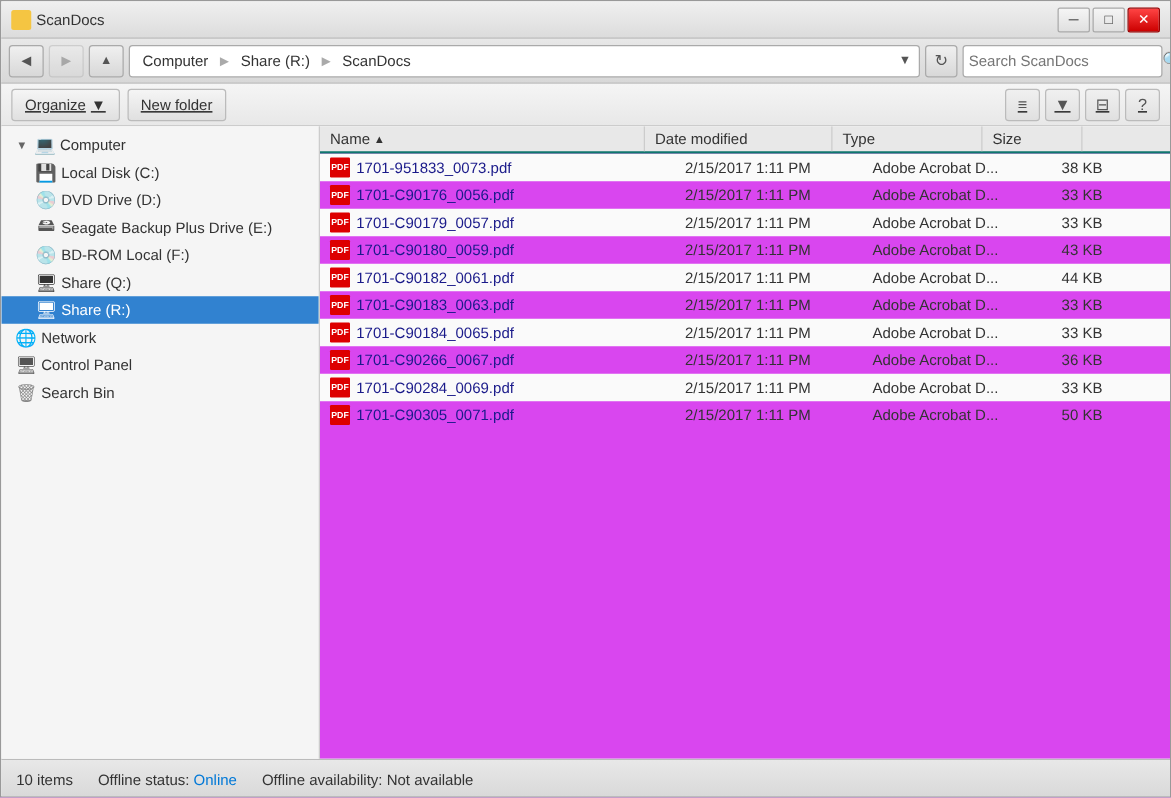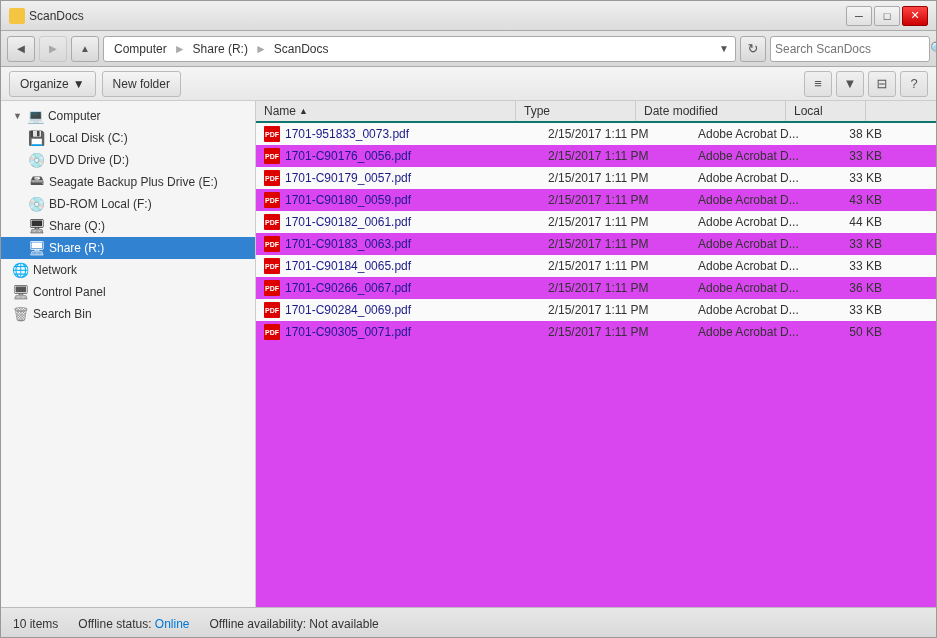--- a/index.html
+++ b/index.html
@@ -146,20 +146,21 @@
 
     
     .toolbar {
       background: linear-gradient(to bottom, #f5f5f5, #e8e8e8);
       height: 34px;
       display: flex;
       align-items: center;
       padding: 0 8px;
       gap: 6px;
       border-bottom: 1px solid #ccc;
+      text-decoration: underline;
     }
     .tool-btn {
       height: 26px;
       padding: 0 10px;
       background: linear-gradient(to bottom, #f5f5f5, #e0e0e0);
       border: 1px solid #bbb;
       border-radius: 3px;
       cursor: pointer;
       font-size: 12px;
       color: #333;
@@ -423,28 +424,28 @@
     </div>
   </div>
 
   <div class="file-list-area">
 
     <div class="file-list-header">
       <div class="col-header col-name">
         <span>Name</span>
         <span style="font-size:9px;">▲</span>
       </div>
+      <div class="col-header col-date">
+        <span>Date modified</span>
+      </div>
       <div class="col-header col-type">
         <span>Type</span>
       </div>
-      <div class="col-header col-date">
-        <span>Date modified</span>
-      </div>
       <div class="col-header col-size">
-        <span>Local</span>
+        <span>Size</span>
       </div>
     </div>
 
     <div class="file-list" id="file-list-container">
     <div class="file-row">
     <div class="file-cell file-cell-name">
       <div class="pdf-icon">PDF</div>
       <span>1701-951833_0073.pdf</span>
     </div>
     <div class="file-cell file-cell-date">2/15/2017 1:11 PM</div>

